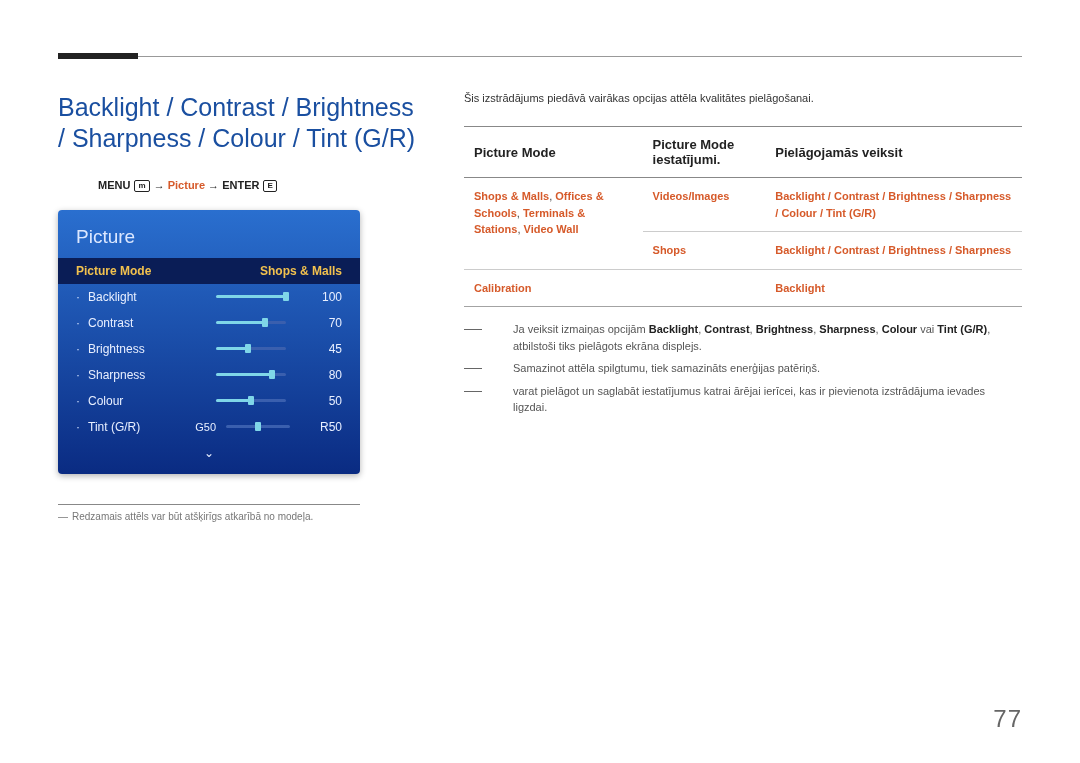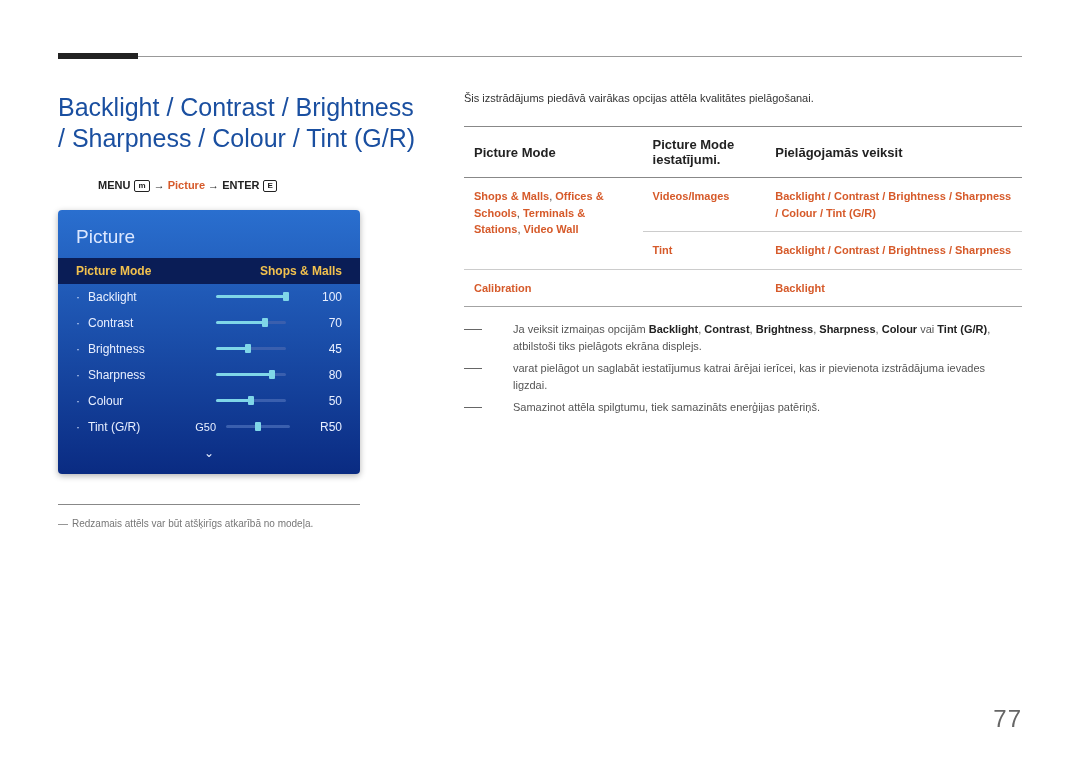--- a/index.html
+++ b/index.html
@@ -128,21 +128,21 @@
     .chevron {
       text-align: center;
       color: #e8efff;
       font-size: 12px;
       padding-top: 6px;
     }
     .under-line {
       border-top: 1px solid #888;
       width: 302px;
       margin-top: 30px;
-      padding-top: 13px;
+      padding-top: 6px;
     }
     .footnote {
       font-size: 10px;
       color: #777;
     }
     .footnote-dash { display: inline-block; width: 14px; text-align: left; }
     .intro {
       font-size: 11px;
       color: #333;
       margin-bottom: 22px;
@@ -312,43 +312,43 @@
       </thead>
       <tbody>
         <tr>
           <td rowspan="2" style="width:32%;">
             <span class="k">Shops &amp; Malls</span><span>, </span><span class="k">Offices &amp; Schools</span><span>, </span><span class="k">Terminals &amp; Stations</span><span>, </span><span class="k">Video Wall</span>
           </td>
           <td style="width:22%;"><span class="k">Videos/Images</span></td>
           <td><span class="k">Backlight / Contrast / Brightness / Sharpness / Colour / Tint (G/R)</span></td>
         </tr>
         <tr>
-          <td><span class="k">Tint</span></td>
+          <td><span class="k">Shops</span></td>
           <td><span class="k">Backlight / Contrast / Brightness / Sharpness</span></td>
         </tr>
         <tr class="last">
           <td><span class="k">Calibration</span></td>
           <td></td>
           <td><span class="k">Backlight</span></td>
         </tr>
       </tbody>
     </table>
 
     <div class="notes">
       <div class="note-item">
         <div class="dashm"></div>
         <div class="txt">
           <span>Ja veiksit izmaiņas opcijām </span><span class="kb">Backlight</span><span>, </span><span class="kb">Contrast</span><span>, </span><span class="kb">Brightness</span><span>, </span><span class="kb">Sharpness</span><span>, </span><span class="kb">Colour</span><span> vai </span><span class="kb">Tint (G/R)</span><span>, atbilstoši tiks pielāgots ekrāna displejs.</span>
         </div>
       </div>
       <div class="note-item">
         <div class="dashm"></div>
-        <div class="txt">varat pielāgot un saglabāt iestatījumus katrai ārējai ierīcei, kas ir pievienota izstrādājuma ievades ligzdai.</div>
+        <div class="txt">Samazinot attēla spilgtumu, tiek samazināts enerģijas patēriņš.</div>
       </div>
       <div class="note-item">
         <div class="dashm"></div>
-        <div class="txt">Samazinot attēla spilgtumu, tiek samazināts enerģijas patēriņš.</div>
+        <div class="txt">varat pielāgot un saglabāt iestatījumus katrai ārējai ierīcei, kas ir pievienota izstrādājuma ievades ligzdai.</div>
       </div>
     </div>
   </div>
 </div>
 
 <div class="page-num">77</div>
 
 </body></html>

